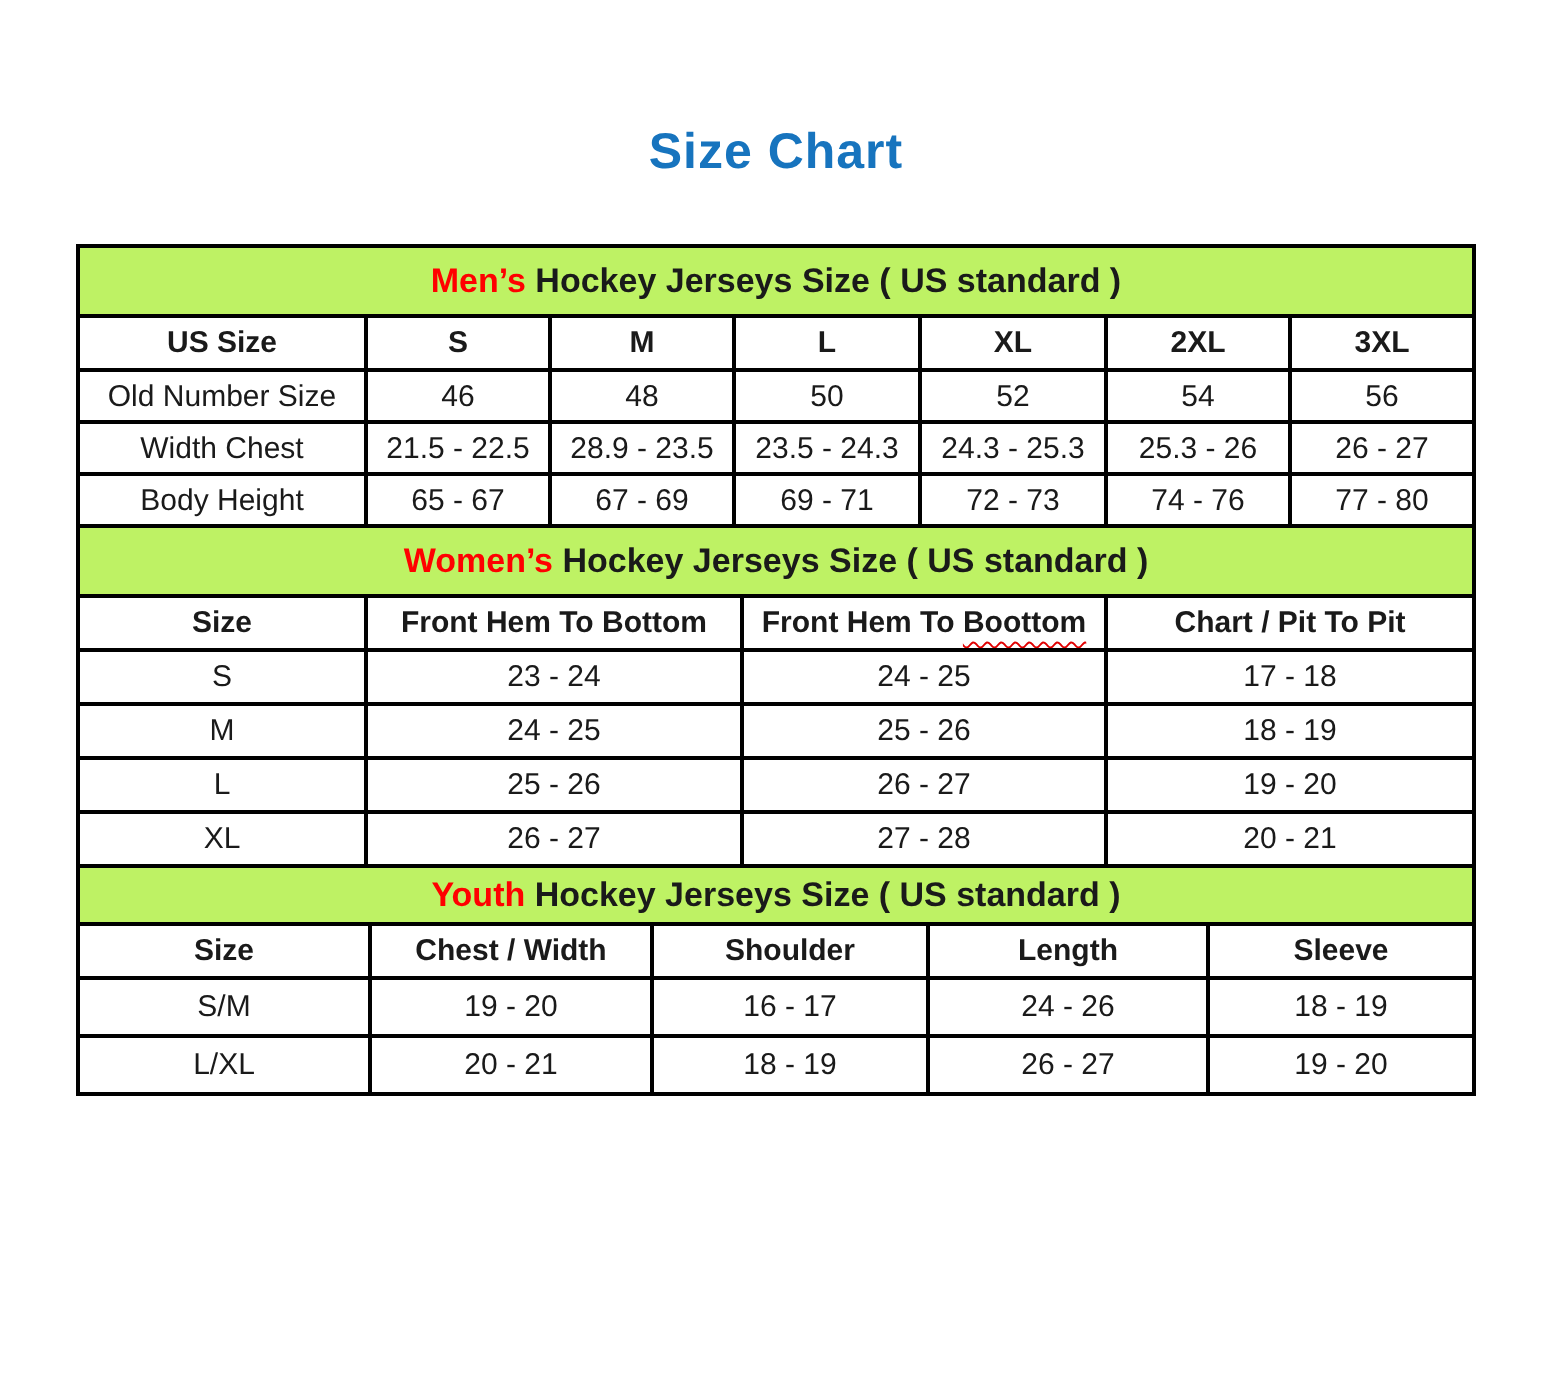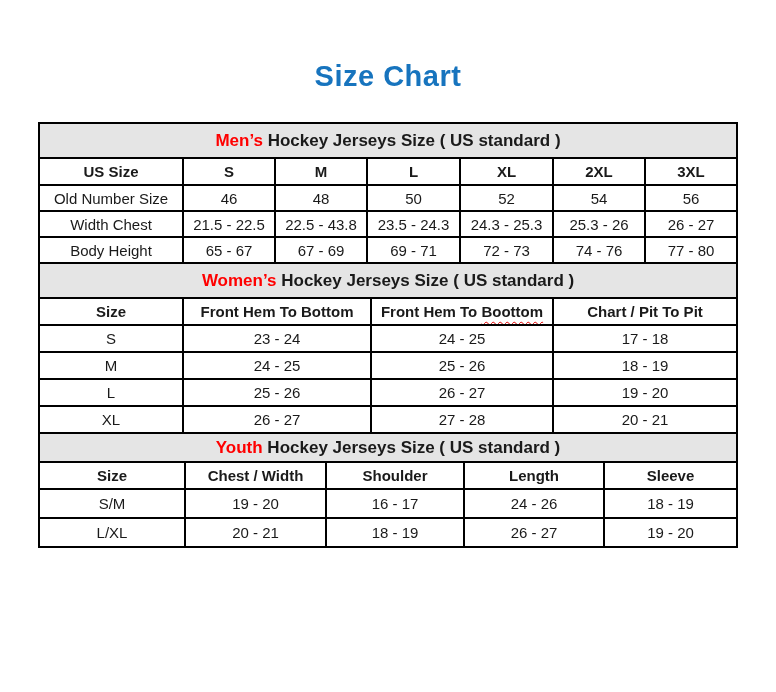--- a/index.html
+++ b/index.html
@@ -11,21 +11,21 @@
     overflow: hidden;
     font-family: "Liberation Sans", sans-serif;
     color: #1a1a1a;
   }
   .page { width: 776px; height: 692px; position: relative; }
 
   .title {
     margin: 0;
     padding-top: 58px;
     text-align: center;
-    font-size: 29px;
+    font-size: 25px;
     line-height: 36px;
     font-weight: 700;
     color: #1774BE;
     letter-spacing: 0.5px;
   }
 
   .chart {
     margin: 28px 0 0 38px;
     width: 698px;
   }
@@ -41,21 +41,21 @@
     border: 2px solid #000000;
     text-align: center;
     vertical-align: middle;
     font-size: 15px;
     padding: 0 2px;
     overflow: hidden;
     white-space: nowrap;
   }
 
   td.band {
-    background: #e5e5e5;
+    background: #bef264;
     font-weight: 700;
     font-size: 17px;
     height: 33px;
     margin-top: 44px;
   }
   td.band .hl { color: #FF0000; }
 
   tr.head th { font-weight: 700; height: 25px; }
 
   tr.data td { height: 24px; font-weight: 400; }
@@ -115,21 +115,21 @@
         <td>46</td>
         <td>48</td>
         <td>50</td>
         <td>52</td>
         <td>54</td>
         <td>56</td>
       </tr>
       <tr class="data">
         <td class="lbl-plain">Width Chest</td>
         <td>21.5 - 22.5</td>
-        <td>22.5 - 43.8</td>
+        <td>28.9 - 23.5</td>
         <td>23.5 - 24.3</td>
         <td>24.3 - 25.3</td>
         <td>25.3 - 26</td>
         <td>26 - 27</td>
       </tr>
       <tr class="data">
         <td class="lbl-plain">Body Height</td>
         <td>65 - 67</td>
         <td>67 - 69</td>
         <td>69 - 71</td>

